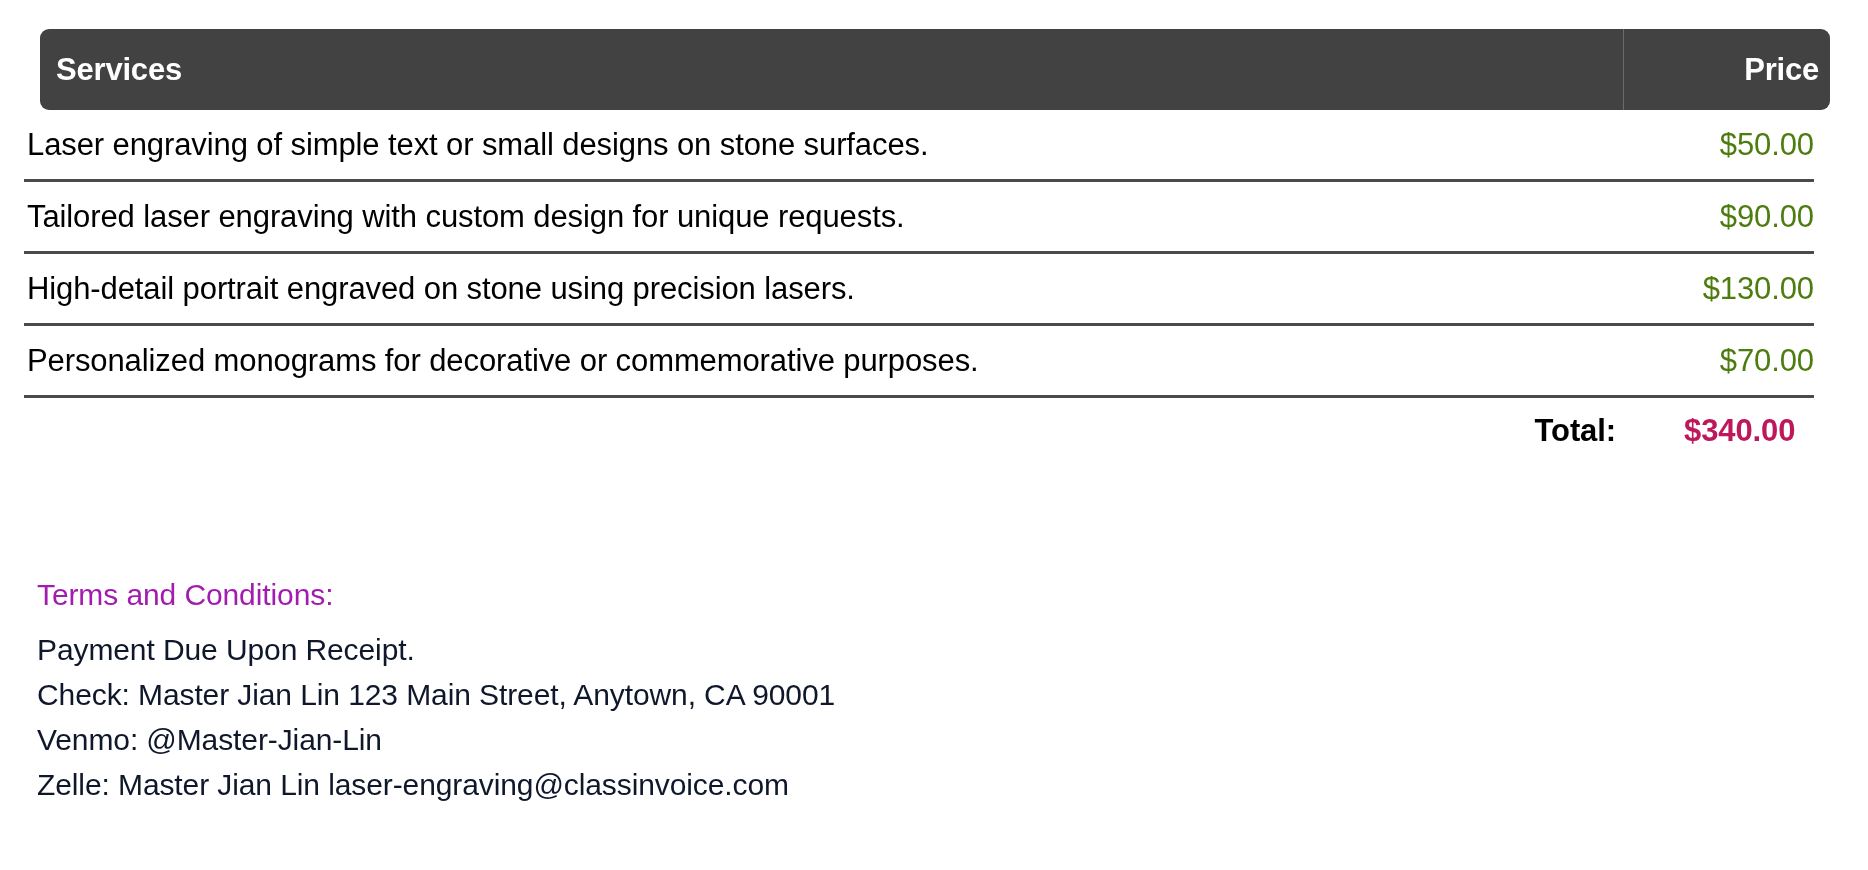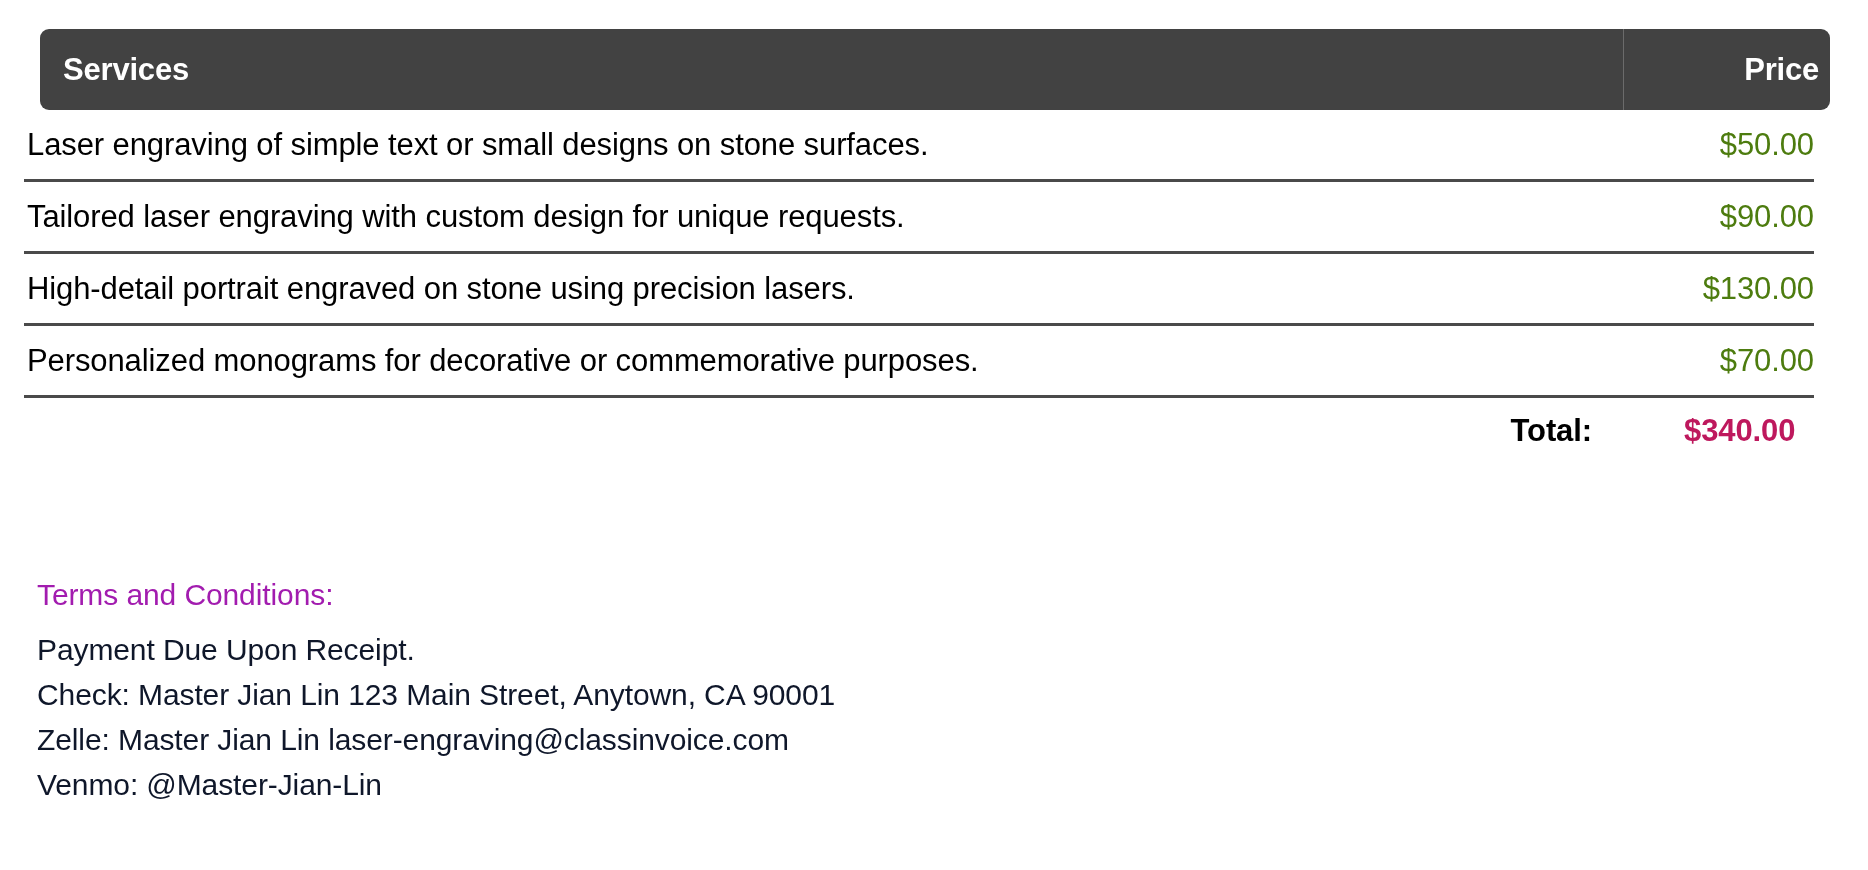--- a/index.html
+++ b/index.html
@@ -31,21 +31,21 @@
     height: 81px;
     background: #424242;
     border-radius: 9px;
     display: flex;
     align-items: center;
     box-sizing: border-box;
   }
   .th-services {
     flex: 0 0 1583px;
     width: 1583px;
-    padding-left: 23px;
+    padding-left: 16px;
     box-sizing: border-box;
     color: #ffffff;
     font-size: 31px;
     font-weight: bold;
     letter-spacing: -0.2px;
   }
   .th-divider {
     flex: 0 0 1px;
     width: 1px;
     align-self: stretch;
@@ -98,21 +98,21 @@
     display: flex;
     align-items: center;
     justify-content: flex-end;
     height: 66px;
     box-sizing: border-box;
   }
   .total-label {
     font-size: 31px;
     font-weight: bold;
     color: #000000;
-    margin-right: 92px;
+    margin-right: 68px;
     letter-spacing: -0.1px;
   }
   .total-value {
     font-size: 31px;
     font-weight: bold;
     color: #be185d;
     letter-spacing: -0.1px;
     min-width: 130px;
     text-align: left;
   }
@@ -175,17 +175,17 @@
       <div class="total-label">Total:</div>
       <div class="total-value">$340.00</div>
     </div>
 
   </div>
 
   <div class="terms-block">
     <div class="terms-title">Terms and Conditions:</div>
     <div class="terms-line">Payment Due Upon Receipt.</div>
     <div class="terms-line">Check: Master Jian Lin 123 Main Street, Anytown, CA 90001</div>
+    <div class="terms-line">Venmo: @Master-Jian-Lin</div>
     <div class="terms-line">Zelle: Master Jian Lin laser-engraving@classinvoice.com</div>
-    <div class="terms-line">Venmo: @Master-Jian-Lin</div>
   </div>
 
 </div>
 
 </body></html>

